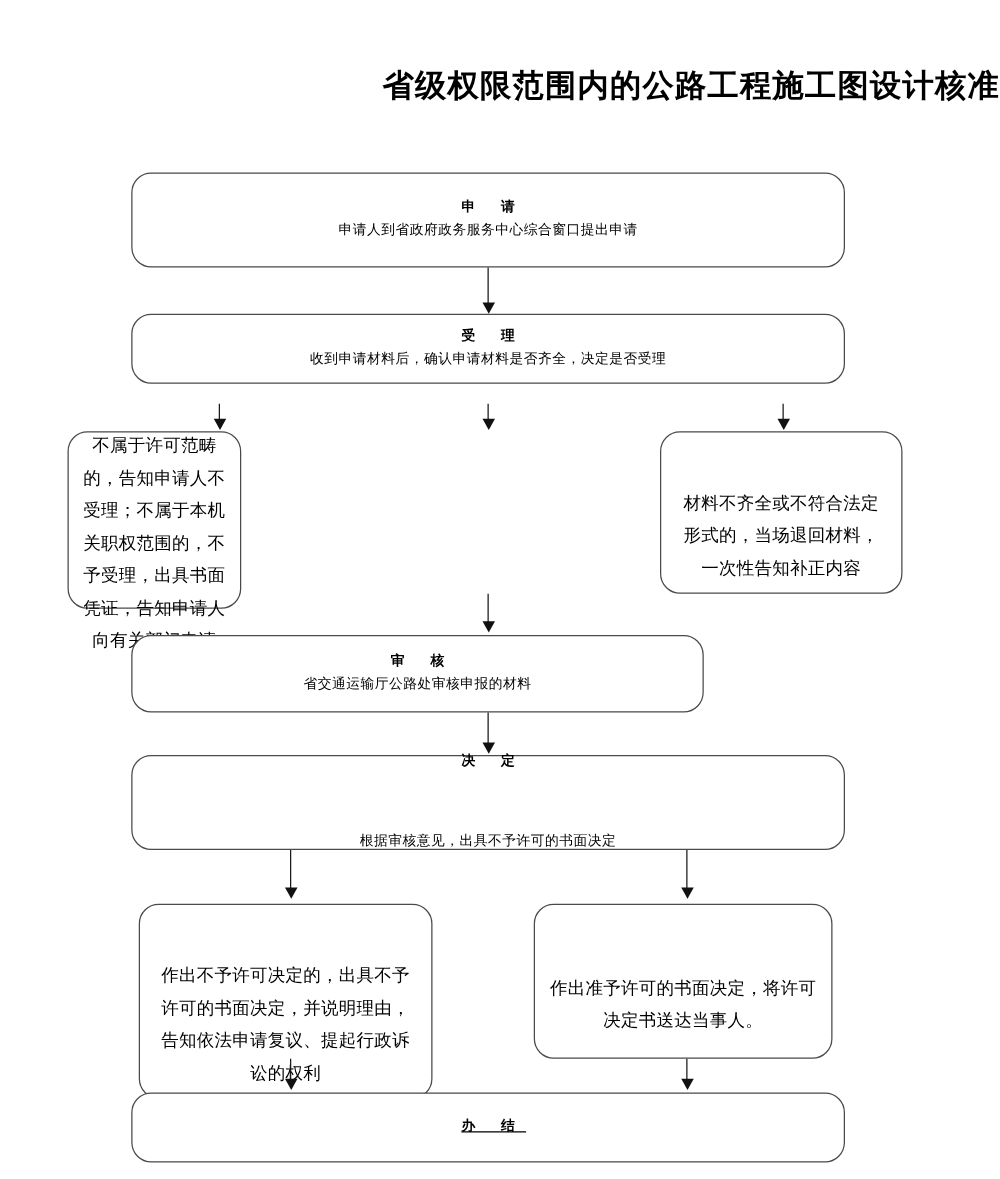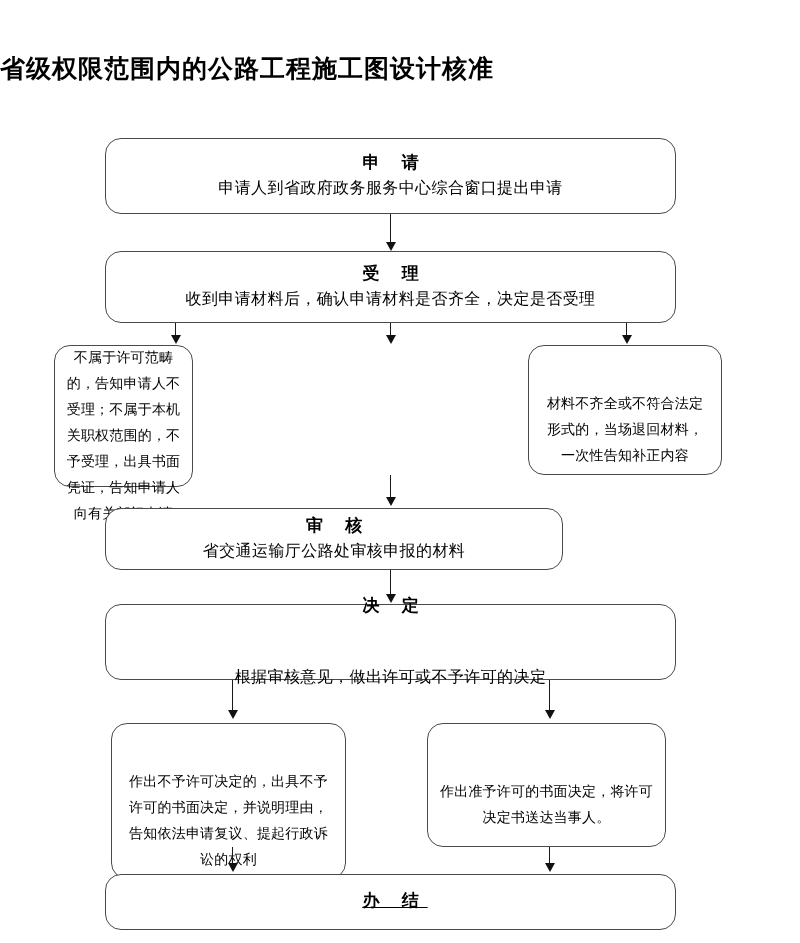--- a/index.html
+++ b/index.html
@@ -20,21 +20,21 @@
     position: relative;
     width: 800px;
     height: 943px;
   }
 
   .title {
     position: absolute;
     left: 0;
     top: 52px;
     width: 800px;
-    text-align: left;
+    text-align: right;
     font-size: 25px;
     font-weight: bold;
     letter-spacing: 1px;
     color: #000;
     font-family: "Liberation Serif", "DejaVu Serif", serif;
   }
 
   .node {
     position: absolute;
     box-sizing: border-box;
@@ -42,48 +42,48 @@
     border-radius: 16px;
     background: #ffffff;
     display: flex;
     flex-direction: column;
     align-items: center;
     justify-content: center;
     text-align: center;
   }
 
   .node-head {
-    font-size: 17px;
+    font-size: 11px;
     font-weight: bold;
     letter-spacing: 9px;
     text-indent: 9px;
     line-height: 1.35;
     margin-bottom: 2px;
   }
 
   .node-sub {
-    font-size: 16px;
+    font-size: 11px;
     line-height: 1.5;
     letter-spacing: 0.4px;
   }
 
   .node-body {
     font-size: 14px;
     line-height: 1.85;
     letter-spacing: 0.2px;
     padding: 0 12px;
     text-align: center;
     margin-top: 40px;
   }
 
   .node-body.tight { padding: 0 10px; }
 
   
   #node-apply   { left: 105px; top: 138px; width: 571px; height: 76px; }
-  #node-accept  { left: 105px; top: 251px; width: 571px; height: 72px; }
+  #node-accept  { left: 105px; top: 251px; width: 571px; height: 56px; }
   #node-review  { left: 105px; top: 508px; width: 458px; height: 62px; }
   #node-decide  { left: 105px; top: 604px; width: 571px; height: 76px; gap: 46px; }
   #node-done    { left: 105px; top: 874px; width: 571px; height: 56px; text-decoration: underline; }
 
   
   #node-branch-1 { left: 54px;  top: 345px; width: 139px; height: 142px; }
   #node-branch-2 { left: 272px; top: 345px; width: 233px; height: 130px; }
   #node-branch-3 { left: 528px; top: 345px; width: 194px; height: 130px; }
 
   
@@ -149,21 +149,21 @@
   <div class="node" id="node-review">
     <div class="node-head">审 核</div>
     <div class="node-sub">省交通运输厅公路处审核申报的材料</div>
   </div>
 
   <div class="conn" style="left:390px; top:570px; height:26px;"></div>
   <div class="arrowhead" style="left:385.5px; top:594px;"></div>
 
   <div class="node" id="node-decide">
     <div class="node-head">决 定</div>
-    <div class="node-sub">根据审核意见，做出许可或不予许可的决定</div>
+    <div class="node-sub">根据审核意见，出具不予许可的书面决定</div>
   </div>
 
   <div class="conn" style="left:232px; top:680px; height:32px;"></div>
   <div class="arrowhead" style="left:227.5px; top:710px;"></div>
 
   <div class="conn" style="left:549px; top:680px; height:32px;"></div>
   <div class="arrowhead" style="left:544.5px; top:710px;"></div>
 
   <div class="node" id="node-outcome-1">
     <div class="node-body">作出不予许可决定的，出具不予许可的书面决定，并说明理由，告知依法申请复议、提起行政诉讼的权利</div>

